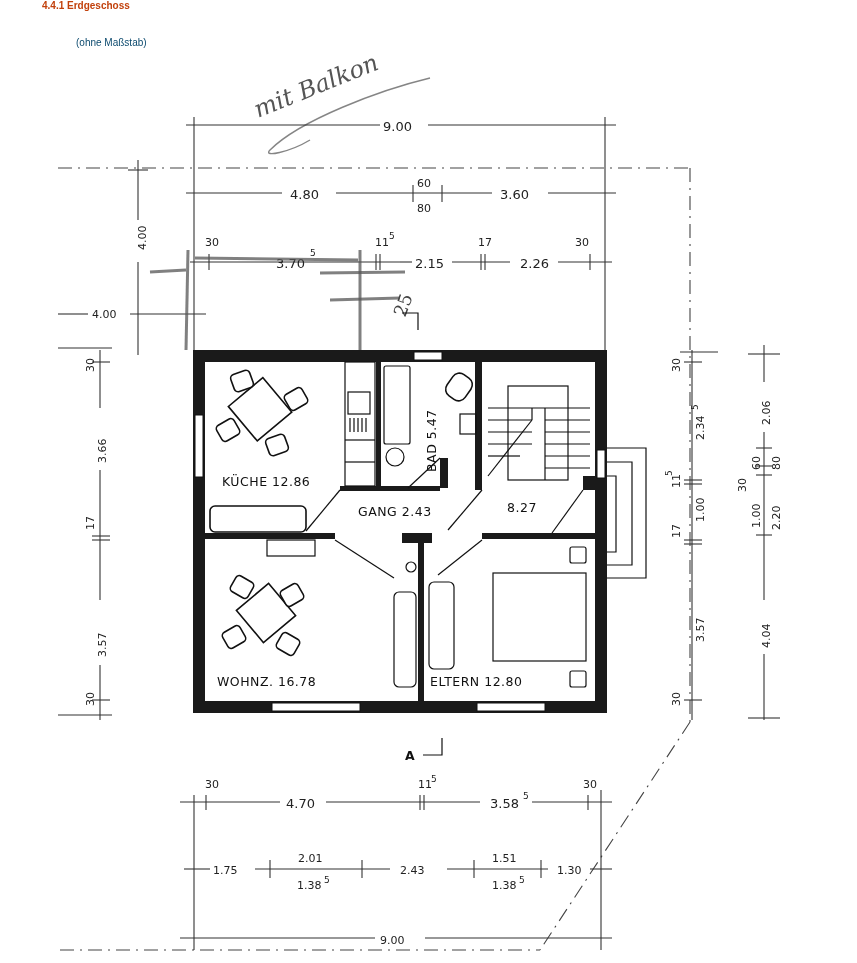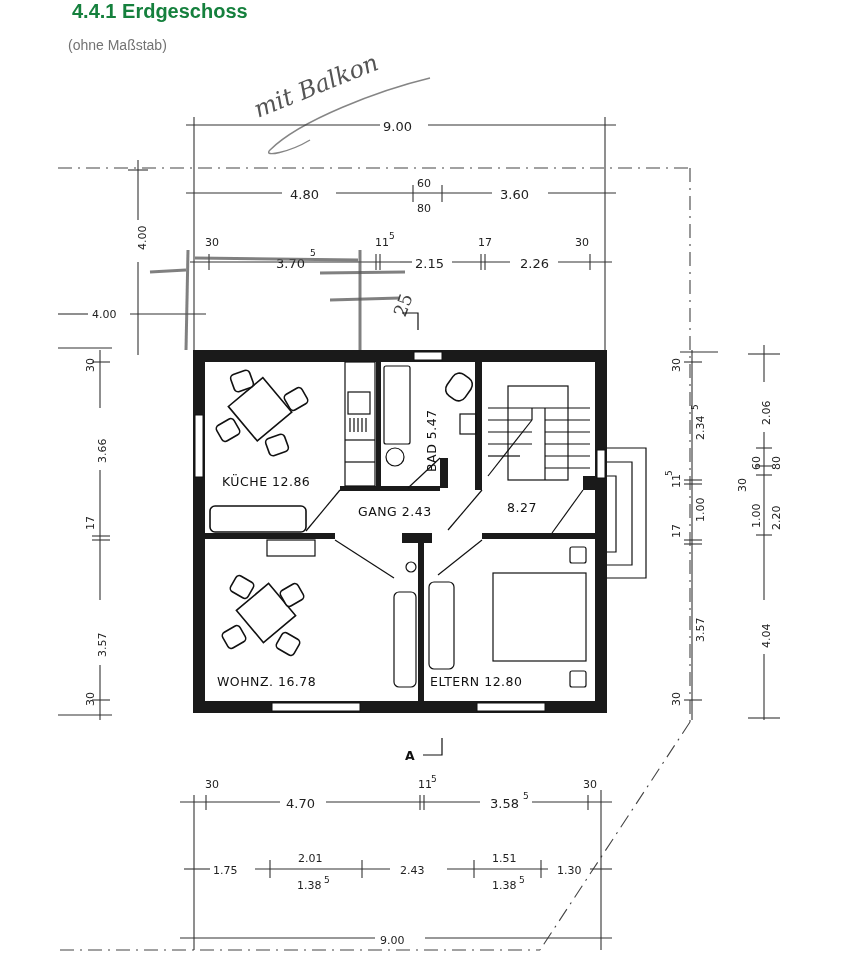--- a/index.html
+++ b/index.html
@@ -1,18 +1,18 @@
 <!DOCTYPE html>
 <html><head>
 <meta charset="utf-8">
 <style>
   html, body { margin: 0; padding: 0; background: #ffffff; }
   body { width: 857px; height: 963px; position: relative; overflow: hidden; font-family: "Liberation Sans", sans-serif; color: #111; }
-  .heading { position: absolute; left: 72px; top: 0px; font-size: 20px; font-weight: bold; color: #15803d; }
-  .subheading { position: absolute; left: 68px; top: 37px; font-size: 14px; color: #737373; }
+  .heading { position: absolute; left: 42px; top: 0px; font-size: 10px; font-weight: bold; color: #c2410c; }
+  .subheading { position: absolute; left: 76px; top: 37px; font-size: 10px; color: #0c4a6e; }
   svg.plan { position: absolute; left: 0; top: 0; }
   .dim { font-family: "DejaVu Sans", sans-serif; font-size: 13px; fill: #222; }
   .dim-sm { font-family: "DejaVu Sans", sans-serif; font-size: 11px; fill: #222; }
   .sup { font-family: "DejaVu Sans", sans-serif; font-size: 9px; fill: #222; }
   .room { font-family: "DejaVu Sans", sans-serif; font-size: 12.5px; fill: #111; letter-spacing: 0.5px; }
   .line { stroke: #333; stroke-width: 1.1; fill: none; }
   .axis { stroke: #444; stroke-width: 1.1; fill: none; stroke-dasharray: 14 6 2 6; }
   .wall { fill: #1a1a1a; }
   .furn { stroke: #111; stroke-width: 1.6; fill: #fff; }
   .thin { stroke: #111; stroke-width: 1.2; fill: none; }

